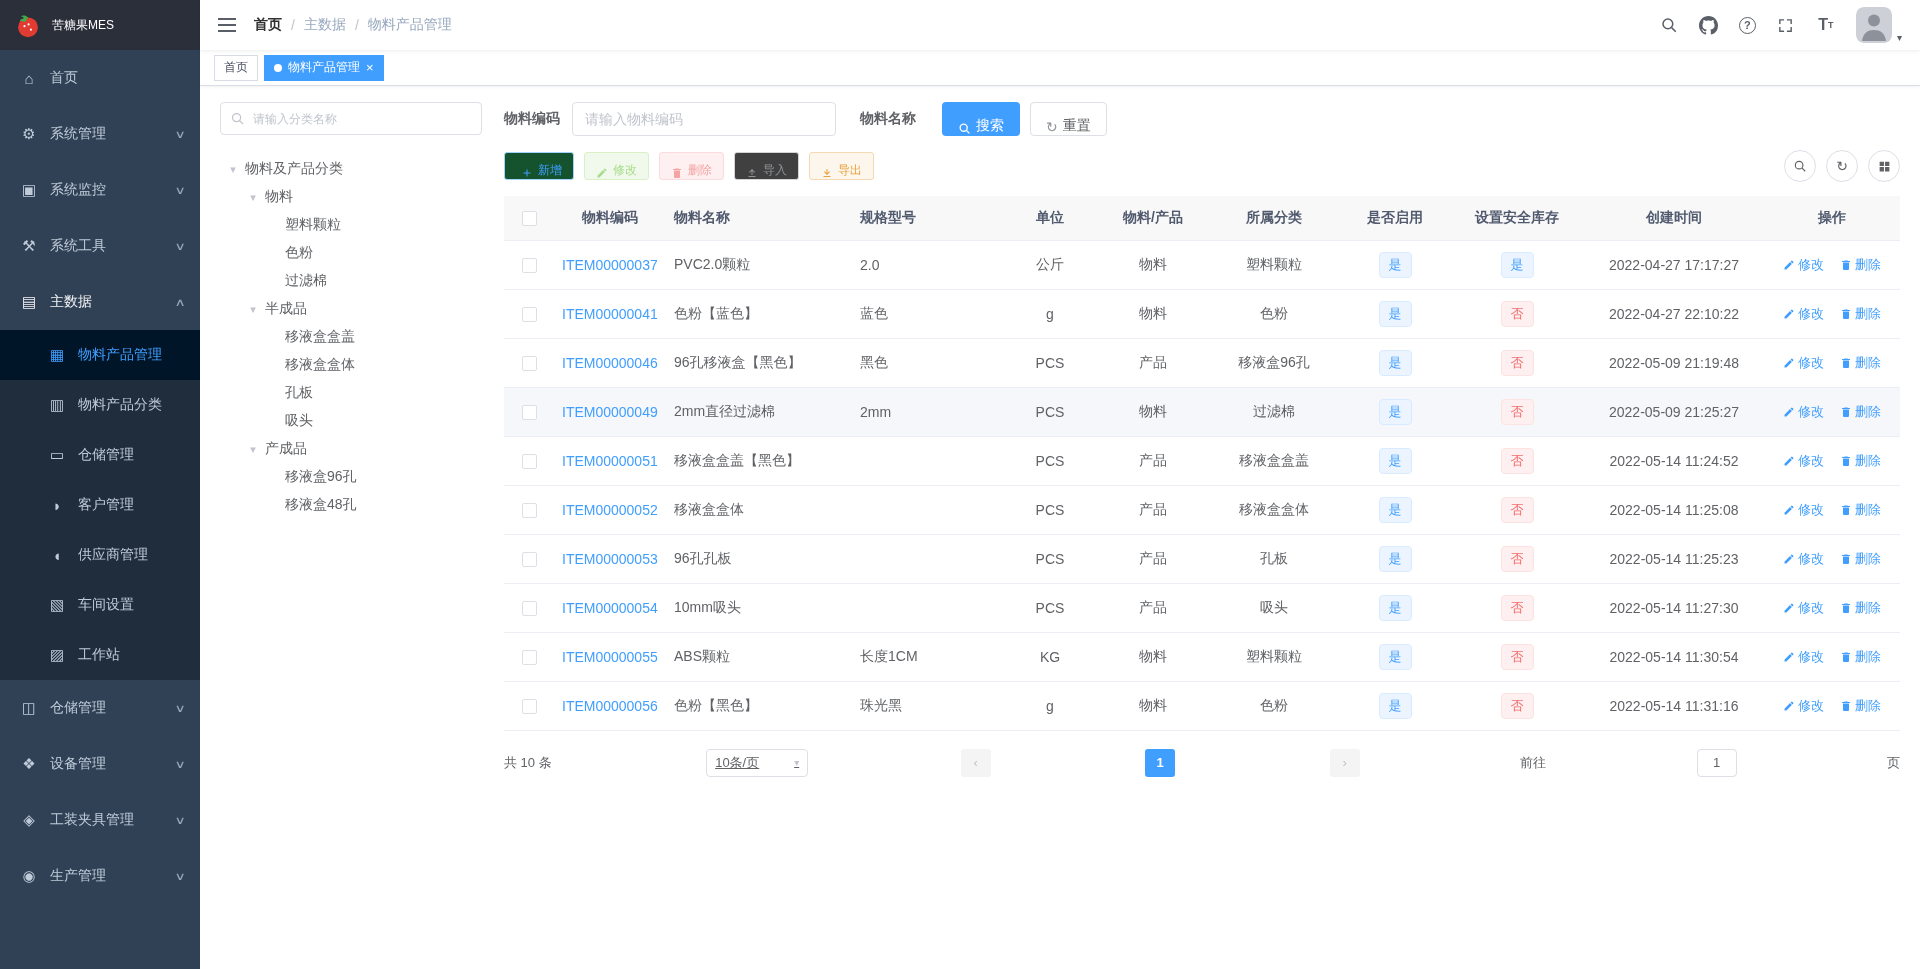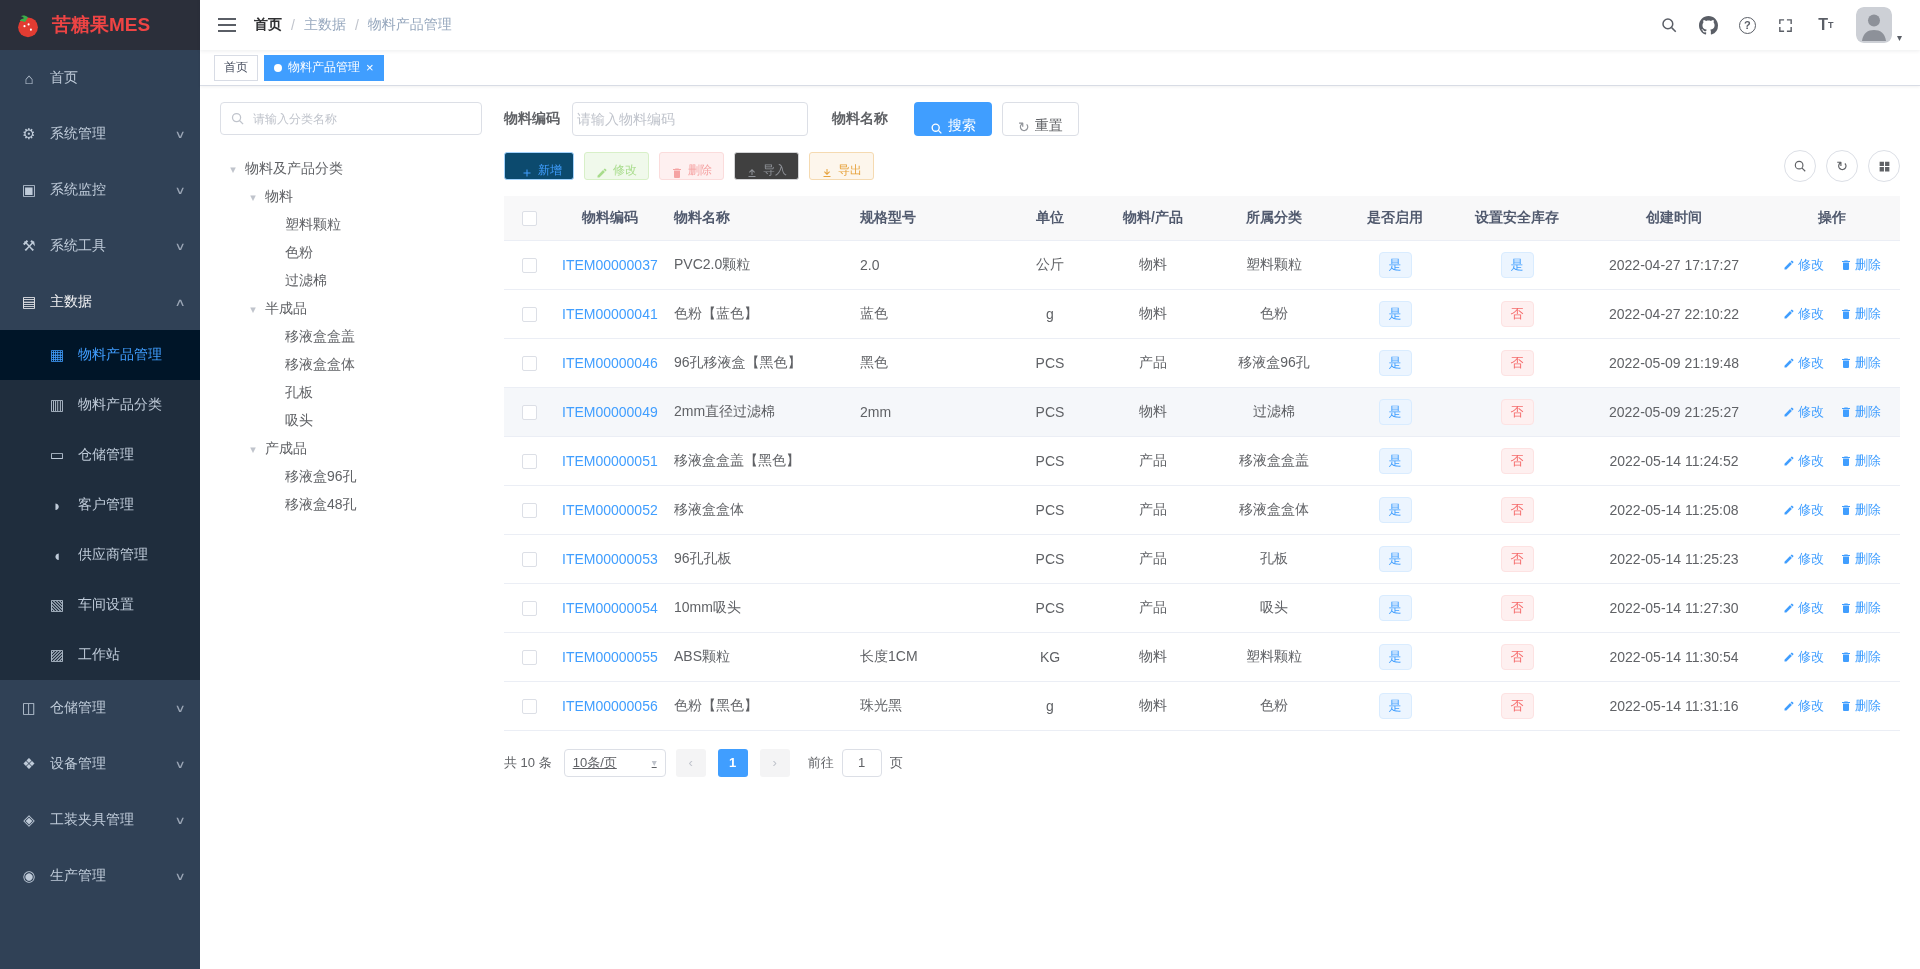--- a/index.html
+++ b/index.html
@@ -3,21 +3,21 @@
 <meta charset="utf-8">
 <style>
   * { margin:0; padding:0; box-sizing:border-box; }
   html,body { width:1920px; height:969px; overflow:hidden; }
   body { font-family:"Liberation Sans","DejaVu Sans",sans-serif; font-size:14px; color:#303133; background:#fff; }
   .app { display:flex; width:1920px; height:969px; }
 
   
   .sidebar { width:200px; flex-shrink:0; background:#304156; display:flex; flex-direction:column; }
   .logo { height:50px; background:#2b2f3a; display:flex; align-items:center; gap:10px; padding-left:14px; cursor:pointer; }
-  .logo-title { color:#ef4444; font-weight:bold; font-size:19px; }
+  .logo-title { color:#ffffff; font-weight:normal; font-size:12px; }
   .menu { flex:1; overflow:hidden; }
   .menu-item { height:56px; display:flex; align-items:center; gap:12px; padding:0 16px 0 20px; color:#bfcbd9; font-size:14px; cursor:pointer; }
   .menu-item .mi { width:18px; text-align:center; font-size:15px; flex-shrink:0; }
   .menu-item .arrow { margin-left:auto; font-size:11px; color:#9aa5b5; transform:scaleX(1.4); }
   .menu-item.sub { height:50px; background:#1f2d3d; padding-left:48px; }
   .menu-item.sub.active { background:#001528; color:#409eff; }
   .menu-item.expanded { color:#f4f4f5; }
 
   
   .main { flex:1; min-width:0; display:flex; flex-direction:column; }
@@ -59,50 +59,50 @@
   .tree-node .caret { width:14px; text-align:center; color:#c0c4cc; font-size:11px; flex-shrink:0; }
   .tree-node.lvl0 { padding-left:6px; }
   .tree-node.lvl1 { padding-left:26px; }
   .tree-node.lvl2 { padding-left:46px; }
 
   
   .table-panel { flex:1; min-width:0; display:flex; flex-direction:column; }
   .search-form { display:flex; align-items:center; gap:10px; margin-bottom:14px; }
   .form-label { font-weight:bold; color:#606266; margin-right:2px; }
   .form-item { margin-right:14px; display:flex; align-items:center; gap:10px; }
-  .form-input { width:236px; height:34px; border:1px solid #dcdfe6; border-radius:4px; padding:0 4px; font-size:14px; color:#606266; outline:none; }
+  .form-input { width:264px; height:34px; border:1px solid #dcdfe6; border-radius:4px; padding:0 12px; font-size:14px; color:#606266; outline:none; }
   .btn { display:inline-flex; align-items:flex-end; gap:5px; border-radius:4px; cursor:pointer; font-size:14px; border:1px solid transparent; }
   .btn-primary { background:#409eff; color:#fff; height:34px; padding:0 15px; }
   .btn-default { background:#fff; color:#606266; border-color:#dcdfe6; height:34px; padding:0 15px; }
   .reset-ico { font-size:14px; color:#909399; }
 
   .toolbar { display:flex; align-items:center; gap:10px; margin-bottom:14px; }
   .btn-mini { height:28px; padding:0 11px; font-size:12px; border-radius:3px; }
-  .btn-plain-primary { background:#0c4a6e; border-color:#a3d3fd; color:#409eff;padding-left:16px; }
+  .btn-plain-primary { background:#14532d; border-color:#a3d3fd; color:#409eff;padding-left:16px; }
   .btn-plain-success { background:#f0f9eb; border-color:#d8f0c8; color:#a8dc8c; cursor:not-allowed; }
   .btn-plain-danger { background:#fef0f0; border-color:#fbdcdc; color:#f5a3a3; cursor:not-allowed; }
   .btn-plain-info { background:#404040; border-color:#d3d4d6; color:#909399; }
   .btn-plain-warning { background:#fdf6ec; border-color:#f5dab1; color:#e6a23c; }
   .toolbar-right { margin-left:auto; display:flex; gap:10px; }
   .circle-btn { width:32px; height:32px; border-radius:50%; border:1px solid #dcdfe6; background:#fff; display:flex; align-items:center; justify-content:center; cursor:pointer; color:#606266; font-size:14px; }
 
   table { width:100%; border-collapse:collapse; font-size:14px; color:#606266; table-layout:fixed; }
   thead th { background:#f8f8f9; color:#515a6e; font-weight:bold; height:44px; padding:0 8px; border-bottom:1px solid #ebeef5; text-align:center; white-space:nowrap; overflow:hidden; }
   thead th:nth-of-type(3), thead th:nth-of-type(4) { text-align:left; }
   tbody td { height:49px; padding:0 8px; border-bottom:1px solid #ebeef5; text-align:center; white-space:nowrap; overflow:hidden; }
   tbody td.t-left { text-align:left; }
   tbody tr:nth-of-type(4) { background:#f5f7fa; }
   .link { color:#409eff; text-decoration:none; cursor:pointer; }
   .checkbox { display:inline-block; width:15px; height:15px; border:1px solid #dcdfe6; border-radius:2px; background:#fff; cursor:pointer; vertical-align:middle; }
   .tag { display:inline-block; min-width:30px; height:26px; line-height:24px; padding:0 9px; border-radius:4px; font-size:13px; border:1px solid transparent; }
   .tag-blue { background:#ecf5ff; border-color:#d9ecff; color:#409eff; }
   .tag-red { background:#fef0f0; border-color:#fde2e2; color:#f56c6c; }
   .op { color:#409eff; text-decoration:none; cursor:pointer; font-size:13px; display:inline-flex; align-items:center; gap:3px; margin:0 6px; }
 
-  .pagination { display:flex; align-items:center; justify-content:flex-start; gap:8px; margin-top:18px; font-size:13px; color:#606266; }
+  .pagination { display:flex; align-items:center; justify-content:space-between; gap:8px; margin-top:18px; font-size:13px; color:#606266; }
   .pg-total { margin-right:4px; }
   .pg-select { width:102px; height:28px; border:1px solid #dcdfe6; border-radius:4px; display:flex; align-items:center; justify-content:space-between; padding:0 8px; cursor:pointer;text-decoration:underline; }
   .pg-caret { color:#c0c4cc; font-size:10px; }
   .pg-btn { min-width:30px; height:28px; border:none; background:#f4f4f5; border-radius:3px; color:#c0c4cc; font-size:13px; cursor:pointer; margin:0 2px; }
   .pg-btn.page { color:#606266; font-weight:bold; }
   .pg-btn.page.active { background:#409eff; color:#fff; cursor:default; }
   .pg-goto { margin-left:8px; }
   .pg-input { width:40px; height:28px; border:1px solid #dcdfe6; border-radius:4px; text-align:center; font-size:13px; color:#606266; outline:none; }
 </style>
 </head>

